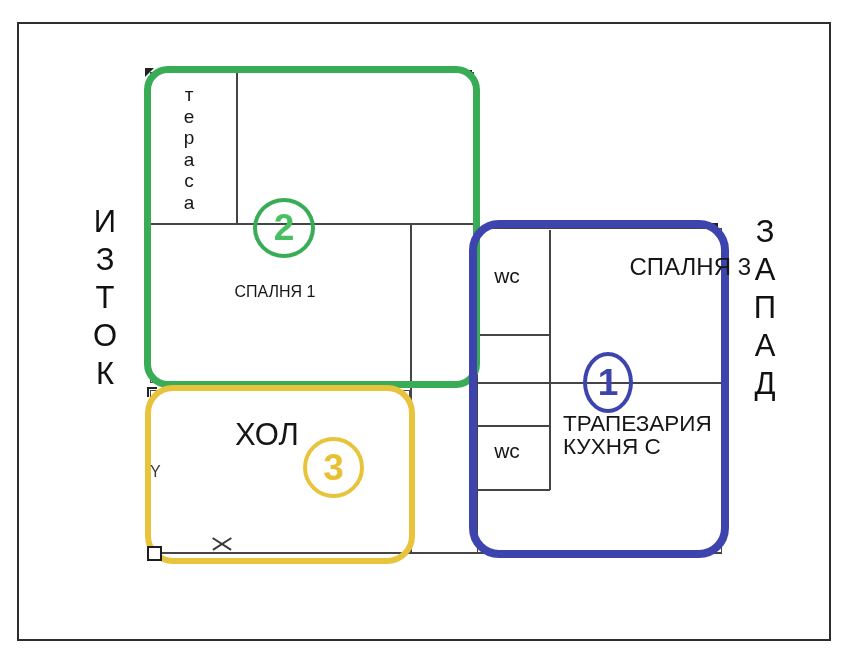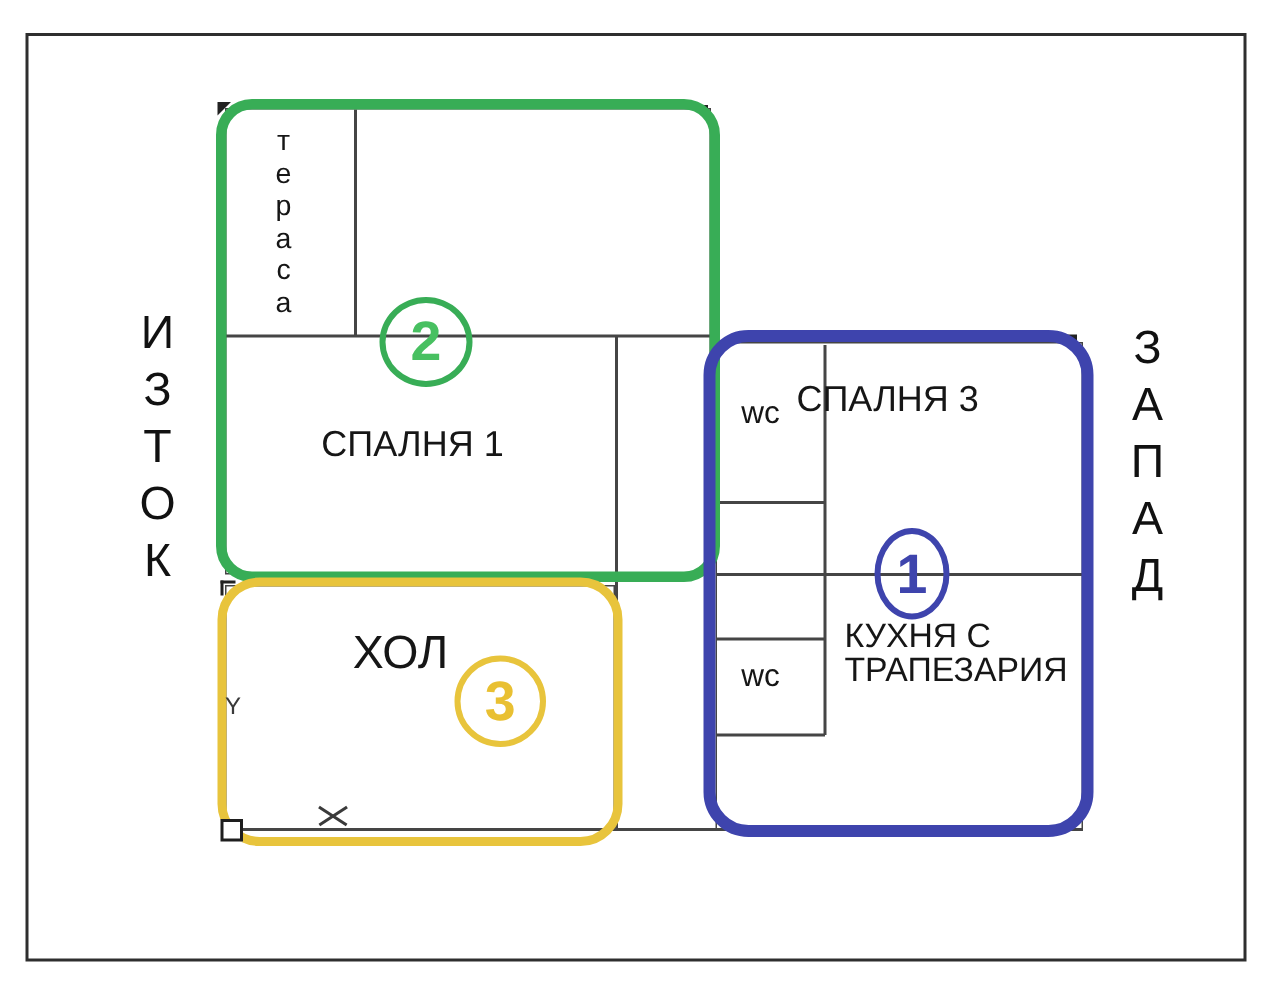--- a/index.html
+++ b/index.html
@@ -42,22 +42,22 @@
   
   .num-circle{box-sizing:border-box;border-radius:50%;z-index:4;display:flex;align-items:center;
               justify-content:center;font-weight:bold;font-size:37px;background:transparent;}
   .circle-2{left:253px;top:198px;width:62px;height:60px;border:4px solid #38ad56;color:#48c061;}
   .circle-1{left:583px;top:352px;width:50px;height:61px;border:4px solid #3e44ad;color:#3e44ad;}
   .circle-3{left:303px;top:437px;width:61px;height:61px;border:4px solid #e8c43c;color:#e9c032;}
 
   
   .lbl{z-index:5;color:#161616;}
   .lbl-bedroom2{left:200px;top:123px;width:220px;text-align:center;font-size:24px;}
-  .lbl-bedroom1{left:165px;top:283px;width:220px;text-align:center;font-size:24px;}
-  .lbl-bedroom3{left:531px;top:253px;width:220px;text-align:left;font-size:24px;}
+  .lbl-bedroom1{left:165px;top:283px;width:220px;text-align:center;font-size:16px;}
+  .lbl-bedroom3{left:531px;top:253px;width:220px;text-align:right;font-size:24px;}
   .lbl-hall{left:217px;top:417px;width:100px;text-align:center;font-size:31px;}
   .lbl-wc-top{left:482px;top:264px;width:50px;text-align:center;font-size:21px;}
   .lbl-wc-bottom{left:482px;top:439px;width:50px;text-align:center;font-size:21px;}
   .lbl-kitchen{left:563px;top:412px;font-size:22.5px;line-height:23px;text-align:left;}
 
   
   .vstack{text-align:center;}
   .lbl-terrace{left:177px;top:84px;width:24px;font-size:19px;line-height:21.5px;}
   .compass{font-size:31px;line-height:38px;color:#111;}
   .lbl-east{left:86px;top:203px;width:38px;}
@@ -118,22 +118,22 @@
       <div>а</div>
       <div>с</div>
       <div>а</div>
     </div>
   <div class="abs lbl lbl-bedroom1">СПАЛНЯ 1</div>
   <div class="abs lbl lbl-bedroom3">СПАЛНЯ 3</div>
   <div class="abs lbl lbl-hall">ХОЛ</div>
   <div class="abs lbl lbl-wc-top">wc</div>
   <div class="abs lbl lbl-wc-bottom">wc</div>
   <div class="abs lbl lbl-kitchen">
+    <div>ТРАПЕЗАРИЯ</div>
     <div>КУХНЯ С</div>
-    <div>ТРАПЕЗАРИЯ</div>
   </div>
 
   <div class="abs lbl vstack compass lbl-east">
       <div>И</div>
       <div>З</div>
       <div>Т</div>
       <div>О</div>
       <div>К</div>
     </div>
   <div class="abs lbl vstack compass lbl-west">

